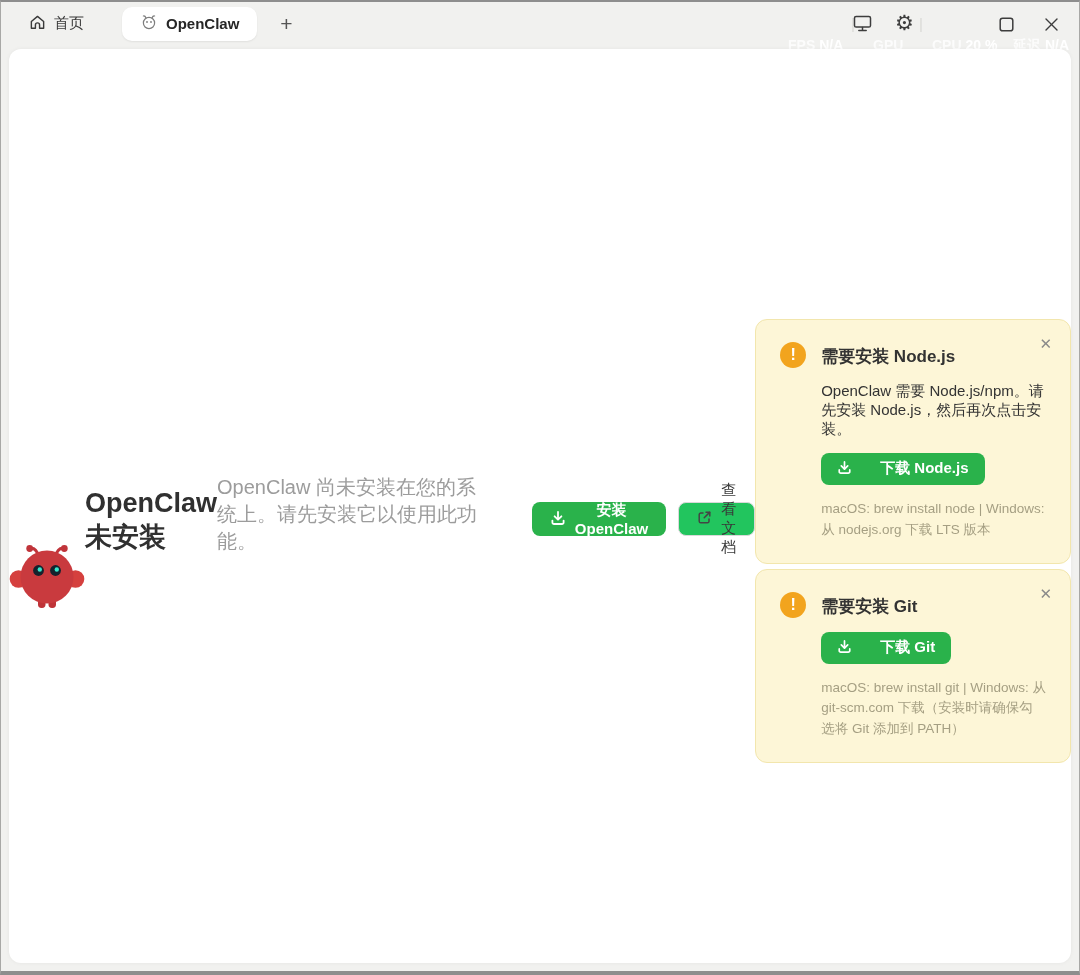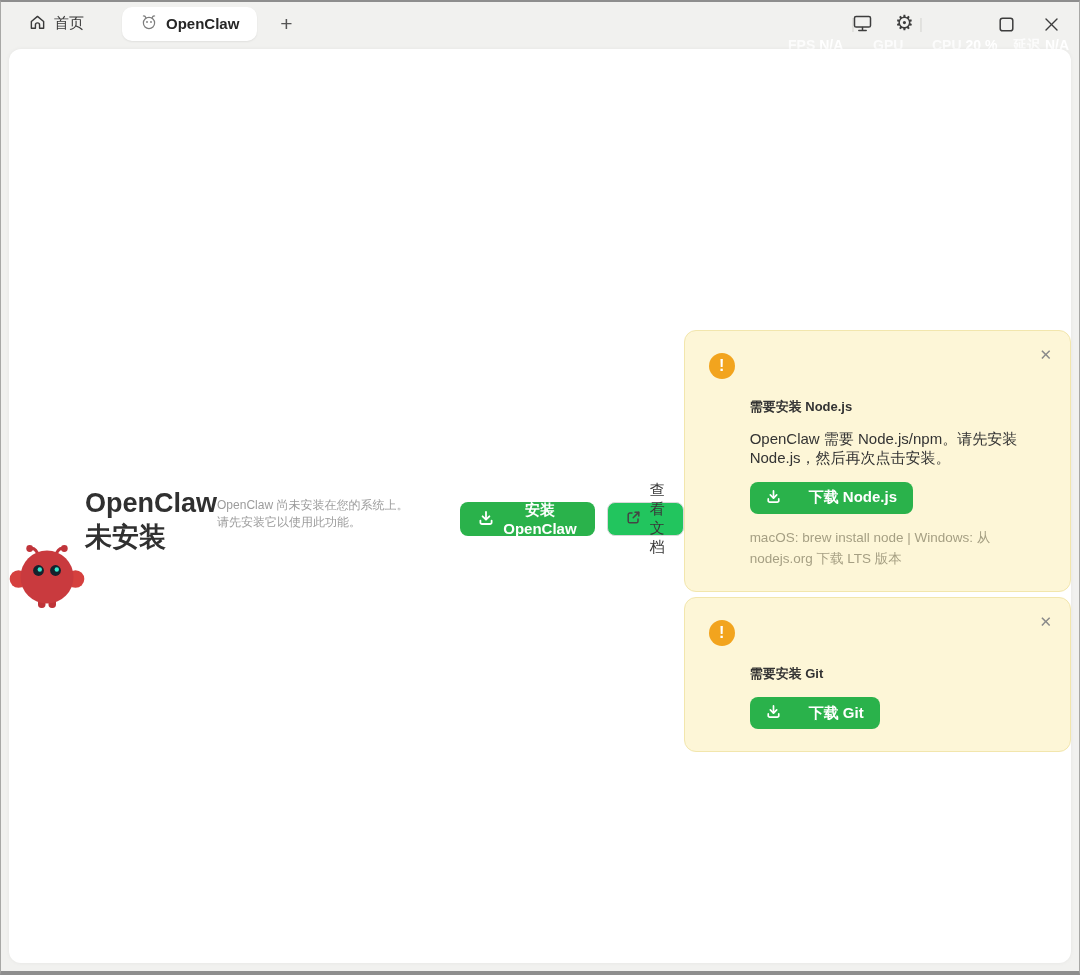--- a/index.html
+++ b/index.html
@@ -37,21 +37,21 @@
   
   .content-card {
     position:absolute; left:8px; right:8px; top:47px; bottom:8px;
     background:#ffffff; border-radius:12px;
     box-shadow:0 0 4px rgba(0,0,0,0.05);
     display:flex; flex-direction:row; align-items:center;
     overflow:hidden;
   }
   .mascot { margin-top:146px; }
   .page-title { margin-top:30px; font-size:27px; font-weight:600; color:#303030; }
-  .page-subtitle { margin-top:16px; font-size:12px; color:#9c9c9c; }
+  .page-subtitle { margin-top:16px; font-size:20px; color:#9c9c9c; }
   .btn-row { margin-top:26px; display:flex; gap:12px; align-items:flex-end;padding-left:44px; }
   .btn {
     height:34px; border-radius:8px; display:inline-flex; align-items:center;
     gap:9px; font-size:15px; padding:0 18px; cursor:pointer; border:none;
     font-family:"Liberation Sans","DejaVu Sans",sans-serif;
   }
   .btn-primary { background:#2ab24b; color:#ffffff; font-weight:600; }
   .btn-secondary { background:#22c55e; border:1px solid #d9d9d9; color:#383838; }
   
   .alerts { margin-top:70px; width:652px; display:flex; flex-direction:column; gap:5px; }
@@ -59,21 +59,21 @@
     position:relative; background:#fdf6d7; border:1px solid #f2e6ad;
     border-radius:12px; padding:22px 24px;
   }
   .alert-row { display:flex; gap:15px; }
   .warn-circle {
     flex:0 0 auto; width:26px; height:26px; border-radius:50%;
     background:#f2a41e; color:#ffffff; font-weight:700; font-size:16px;
     display:flex; align-items:center; justify-content:center;
   }
   .alert-content { flex:1; }
-  .alert-title { font-size:13px; font-weight:700; color:#333333; padding-top:3px;margin-top:42px; }
+  .alert-title { font-size:17px; font-weight:700; color:#333333; padding-top:3px; }
   .alert-body { margin-top:14px; font-size:15px; color:#333333; }
   .btn-sm { margin-top:14px; height:32px; font-size:15px; font-weight:600; padding:0 16px;gap:28px; }
   .alert-hint { margin-top:14px; font-size:13.5px; color:#a59f83; line-height:1.55; max-width:540px; }
   .alert-close {
     position:absolute; top:16px; right:18px; color:#8a8a8a;
     font-size:15px; cursor:pointer; line-height:1;
   }
 </style>
 </head>
 <body>
@@ -213,19 +213,20 @@
             <button class="btn btn-primary btn-sm">
               <span>
                 <svg width="15" height="15" viewBox="0 0 16 16" fill="none" stroke="#ffffff" stroke-width="1.8" stroke-linecap="round" stroke-linejoin="round">
                   <path d="M8 2 v7.2"></path>
                     <path d="M4.6 6.3 L8 9.7 L11.4 6.3"></path>
                   <path d="M2.4 10.6 v1.8 a1.6 1.6 0 0 0 1.6 1.6 h8 a1.6 1.6 0 0 0 1.6 -1.6 v-1.8"></path>
                 </svg>
               </span>
               <span>下载 Git</span>
             </button>
+            <div class="alert-hint">macOS: brew install git | Windows: 从 git-scm.com 下载（安装时请确保勾选将 Git 添加到 PATH）</div>
           </div>
         </div>
       </div>
 
     </div>
   </div>
 </div>
 
 </body></html>

